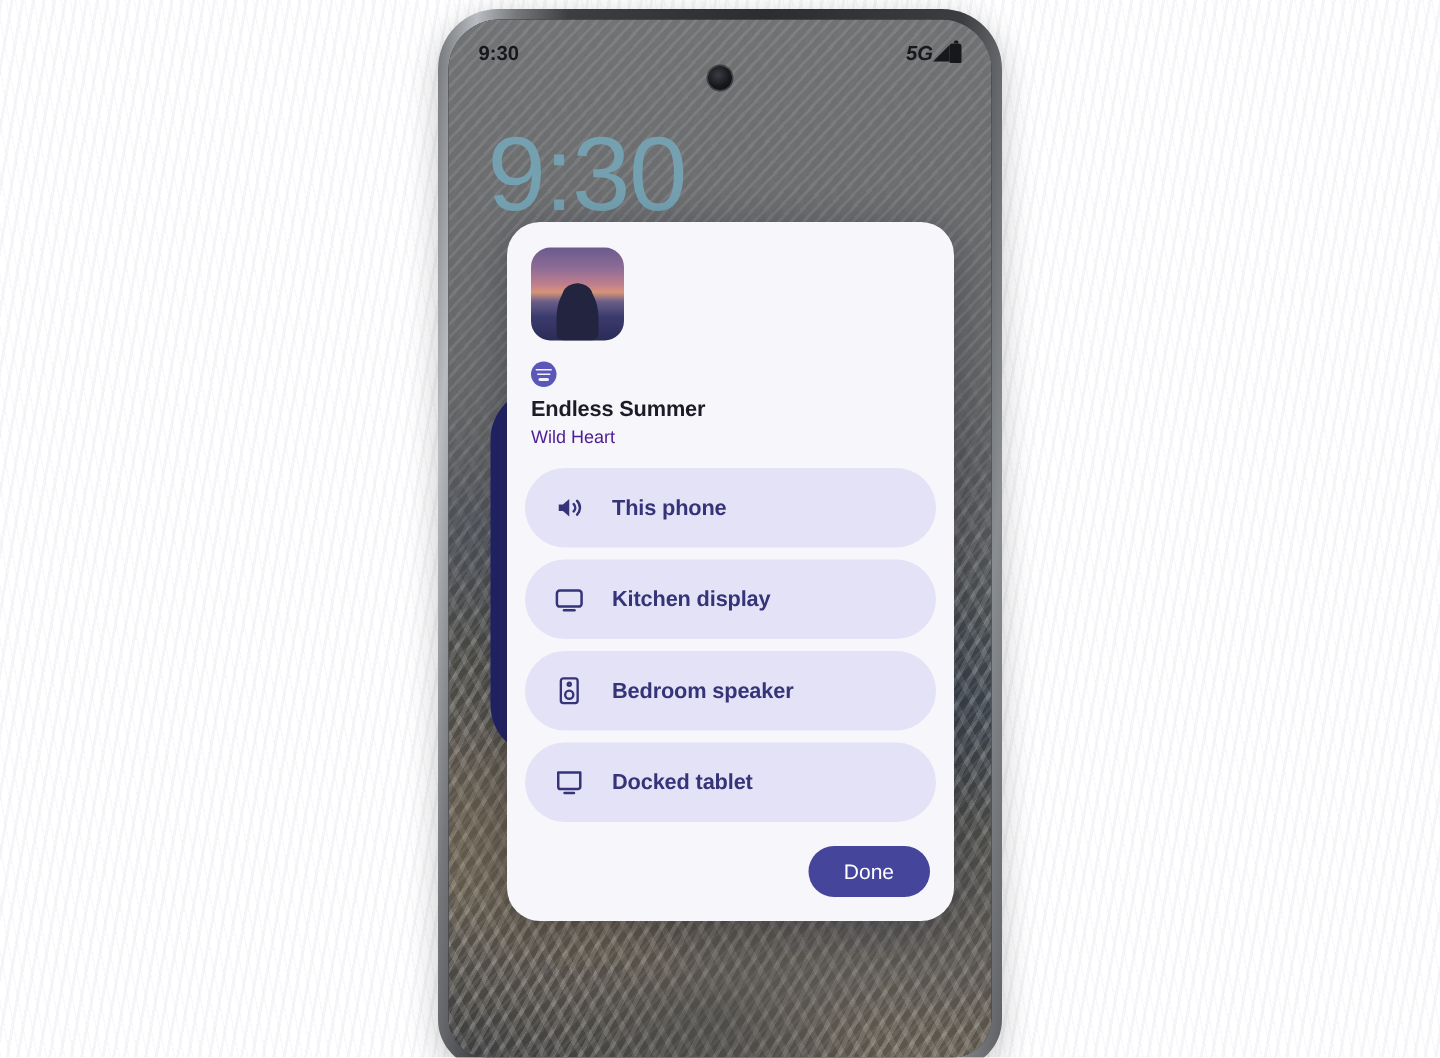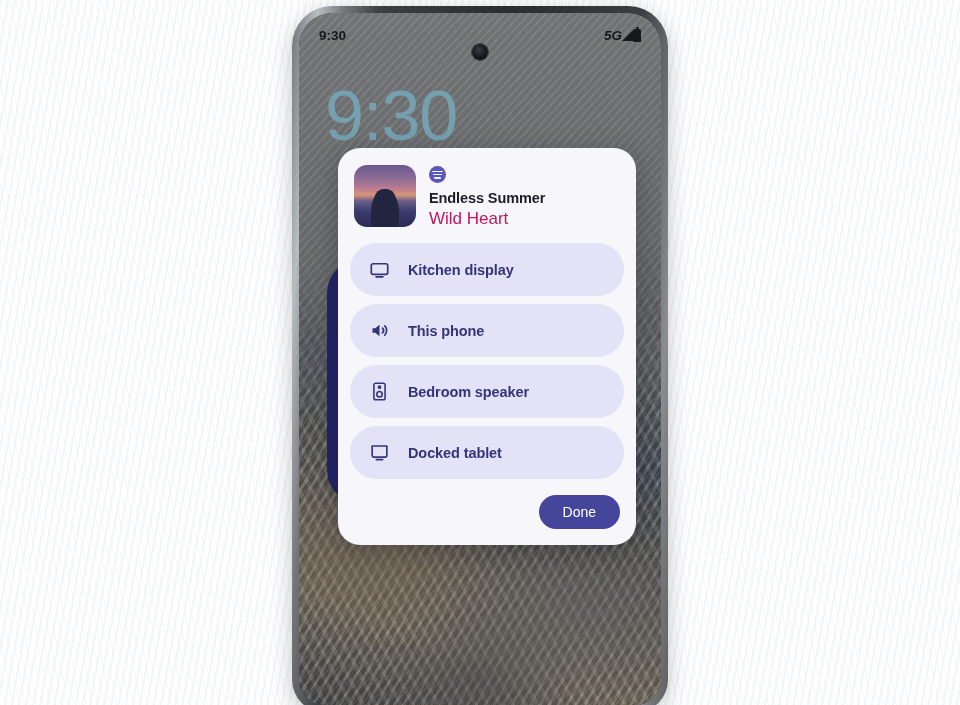--- a/index.html
+++ b/index.html
@@ -184,20 +184,21 @@
     z-index: 6;
     box-shadow: 0 6px 26px rgba(10,10,25,.28);
   }
 
   
   .media-header {
     display: flex;
     align-items: flex-start;
     gap: 13px;
     padding: 5px 4px 14px 4px;
+    flex-direction: column;
   }
   .album-art {
     width: 62px; height: 62px;
     border-radius: 13px;
     flex: none;
     position: relative;
     overflow: hidden;
     background: linear-gradient(180deg,
       #6b5a8e 0%,
       #8d6c96 22%,
@@ -248,23 +249,23 @@
   .spotify-icon i:nth-child(3) { top: 10.9px; width: 7px;  left: 4.8px; }
 
   .track-title {
     font-size: 14.5px;
     font-weight: 700;
     color: #1c1b26;
     letter-spacing: -.1px;
     white-space: nowrap;
   }
   .track-artist {
-    font-size: 17px;
+    font-size: 12px;
     font-weight: 400;
-    color: #be185d;
+    color: #4c1d95;
     margin-top: 3px;
     white-space: nowrap;
   }
 
   
   .device-list { display: flex; flex-direction: column; gap: 8px; }
 
   .device-row {
     position: relative;
     height: 53px;
@@ -423,36 +424,36 @@
             <div class="track-title">Endless Summer</div>
             <div class="track-artist">Wild Heart</div>
           </div>
         </div>
 
         <div class="device-list">
 
           <div class="device-row">
             <span class="dev-icon">
               <svg viewBox="0 0 24 24" width="21" height="21" fill="none" stroke="currentColor" stroke-width="1.9" stroke-linecap="round" stroke-linejoin="round">
-                <rect x="2.6" y="5.4" width="18.8" height="12.2" rx="2.2"></rect>
-                <path d="M8 20.4h8"></path>
-              </svg>
-            </span>
-            <span class="dev-label">Kitchen display</span>
-          </div>
-
-          <div class="device-row">
-            <span class="dev-icon">
-              <svg viewBox="0 0 24 24" width="21" height="21" fill="none" stroke="currentColor" stroke-width="1.9" stroke-linecap="round" stroke-linejoin="round">
                 <path d="M4 9.5h3.2L12 5.4v13.2L7.2 14.5H4z" fill="currentColor" stroke="none"></path>
                 <path d="M15.4 9.2a4 4 0 0 1 0 5.6"></path>
                 <path d="M18 6.8a7.4 7.4 0 0 1 0 10.4"></path>
               </svg>
             </span>
             <span class="dev-label">This phone</span>
+          </div>
+
+          <div class="device-row">
+            <span class="dev-icon">
+              <svg viewBox="0 0 24 24" width="21" height="21" fill="none" stroke="currentColor" stroke-width="1.9" stroke-linecap="round" stroke-linejoin="round">
+                <rect x="2.6" y="5.4" width="18.8" height="12.2" rx="2.2"></rect>
+                <path d="M8 20.4h8"></path>
+              </svg>
+            </span>
+            <span class="dev-label">Kitchen display</span>
           </div>
 
 
 
           <div class="device-row">
             <span class="dev-icon">
               <svg viewBox="0 0 24 24" width="21" height="21" fill="none" stroke="currentColor" stroke-width="1.8" stroke-linecap="round" stroke-linejoin="round">
                 <rect x="5.6" y="2.6" width="12.8" height="18.8" rx="2"></rect>
                 <circle cx="12" cy="15" r="3.1"></circle>
                 <circle cx="12" cy="7" r="1.2"></circle>

